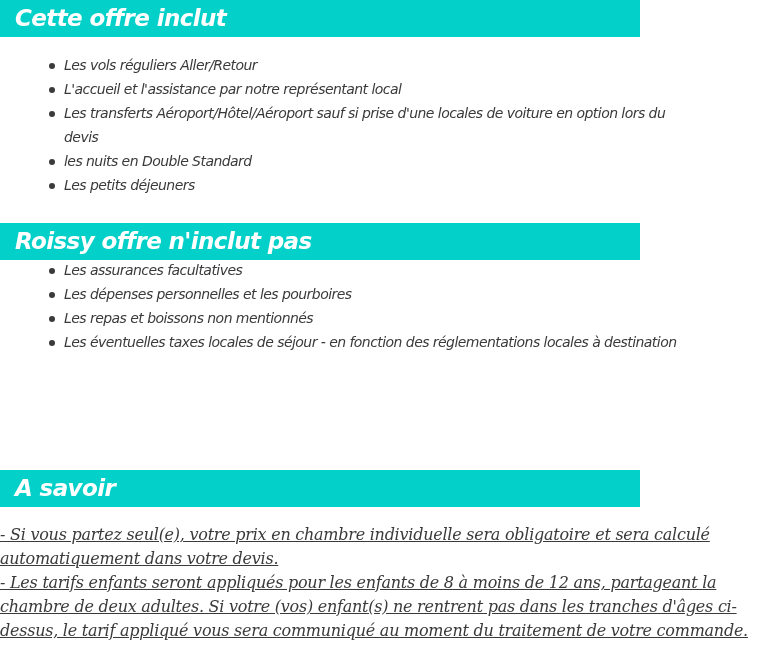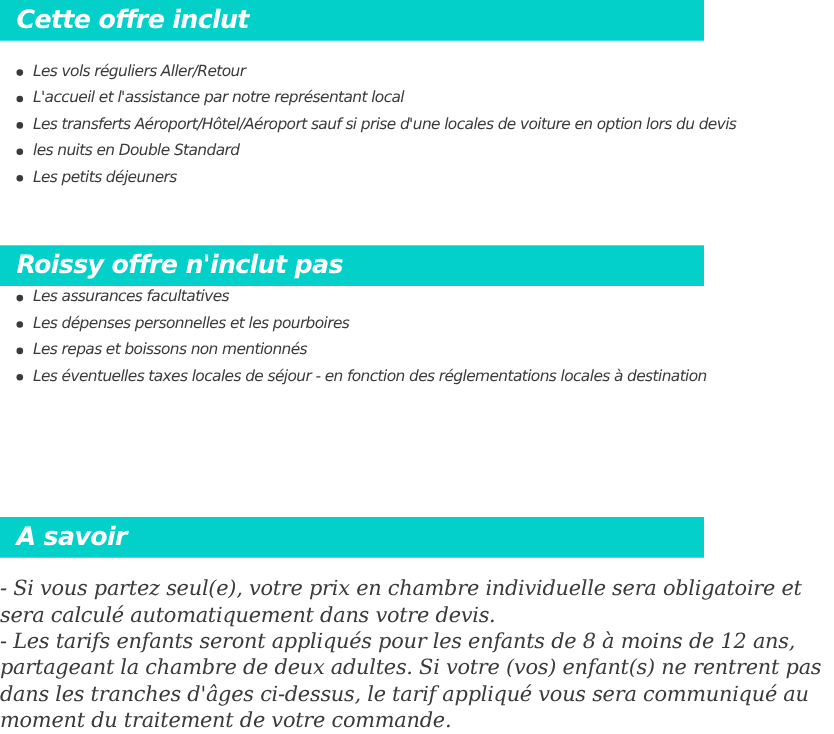--- a/index.html
+++ b/index.html
@@ -5,33 +5,33 @@
   html, body { margin: 0; padding: 0; background: #ffffff; }
   body { width: 758px; height: 667px; overflow: hidden; position: relative; font-family: "DejaVu Sans", sans-serif; }
   .section-header {
     position: absolute; left: 0; width: 640px; height: 37px;
     background: #03d1c9; color: #ffffff;
     font-family: "DejaVu Sans", sans-serif; font-style: italic; font-weight: 600;
     font-size: 23px; line-height: 37px; padding-left: 15px; box-sizing: border-box;
     letter-spacing: -0.6px;
   }
   ul.bullets {
-    position: absolute; left: 0; margin: 0; padding: 0 0 0 30px; list-style: none;
+    position: absolute; left: 0; margin: 0; padding: 0 0 0 64px; list-style: none;
     font-family: "DejaVu Sans", sans-serif; font-style: italic; font-size: 14px;
     color: #3a3a3a; letter-spacing: -0.55px; width: 718px; box-sizing: border-box;
   }
   ul.bullets li { position: relative; line-height: 24px; padding-right: 30px; }
   ul.bullets li::before {
     content: ""; position: absolute; left: -15px; top: 10px;
     width: 6px; height: 6px; border-radius: 50%; background: #3a3a3a;
   }
   .savoir {
     position: absolute; left: 0; top: 523px; width: 758px; margin: 0;
-    font-family: "DejaVu Serif", serif; font-style: italic; font-size: 19px;
-    color: #3a3a3a; line-height: 24px; letter-spacing: -0.25px;
+    font-family: "DejaVu Serif", serif; font-style: italic; font-size: 16px;
+    color: #3a3a3a; line-height: 24px; letter-spacing: -0.25px; text-decoration: underline;
   }
   .savoir p { margin: 0; }
 </style>
 </head>
 <body>
 
 <div class="section-header" style="top:0;">Cette offre inclut</div>
 <ul class="bullets" style="top:53px;">
   <li>Les vols réguliers Aller/Retour</li>
   <li>L'accueil et l'assistance par notre représentant local</li>

